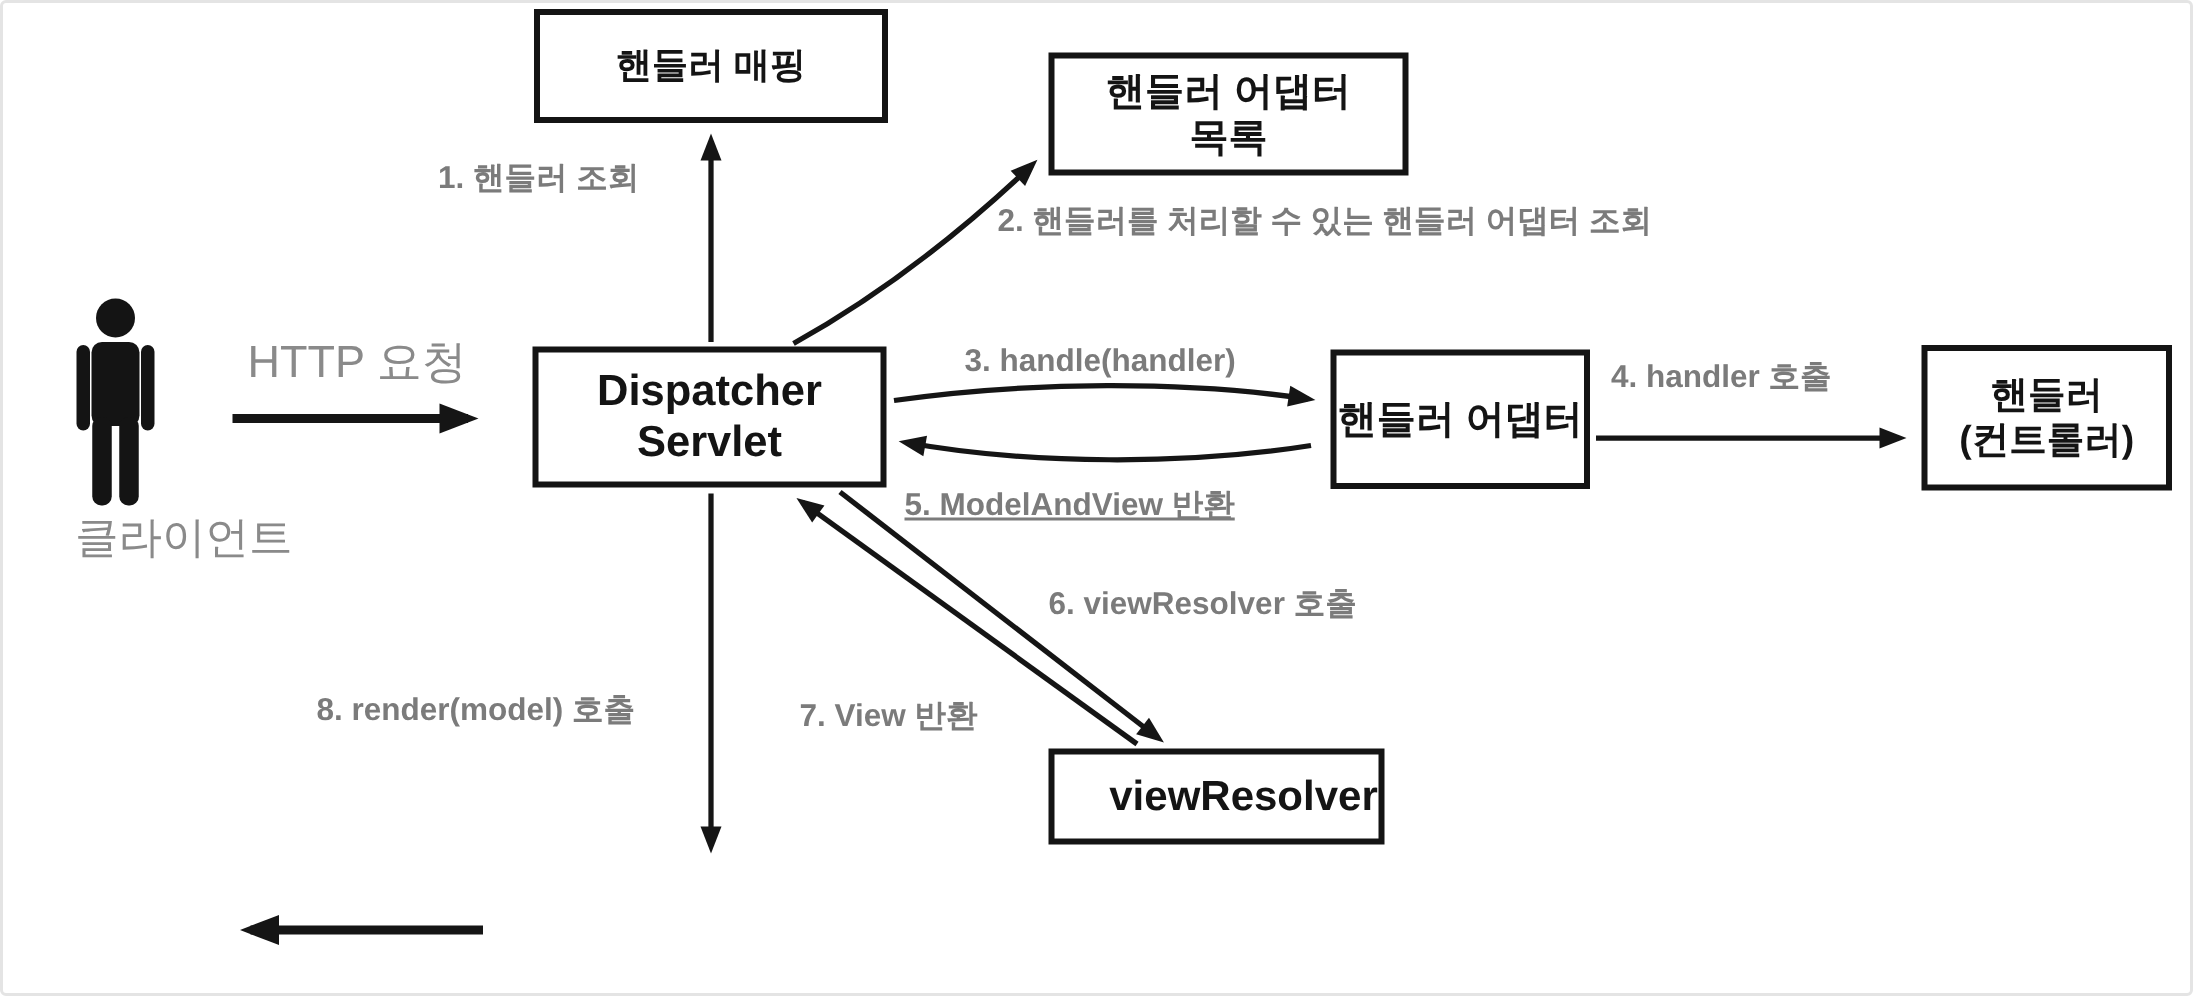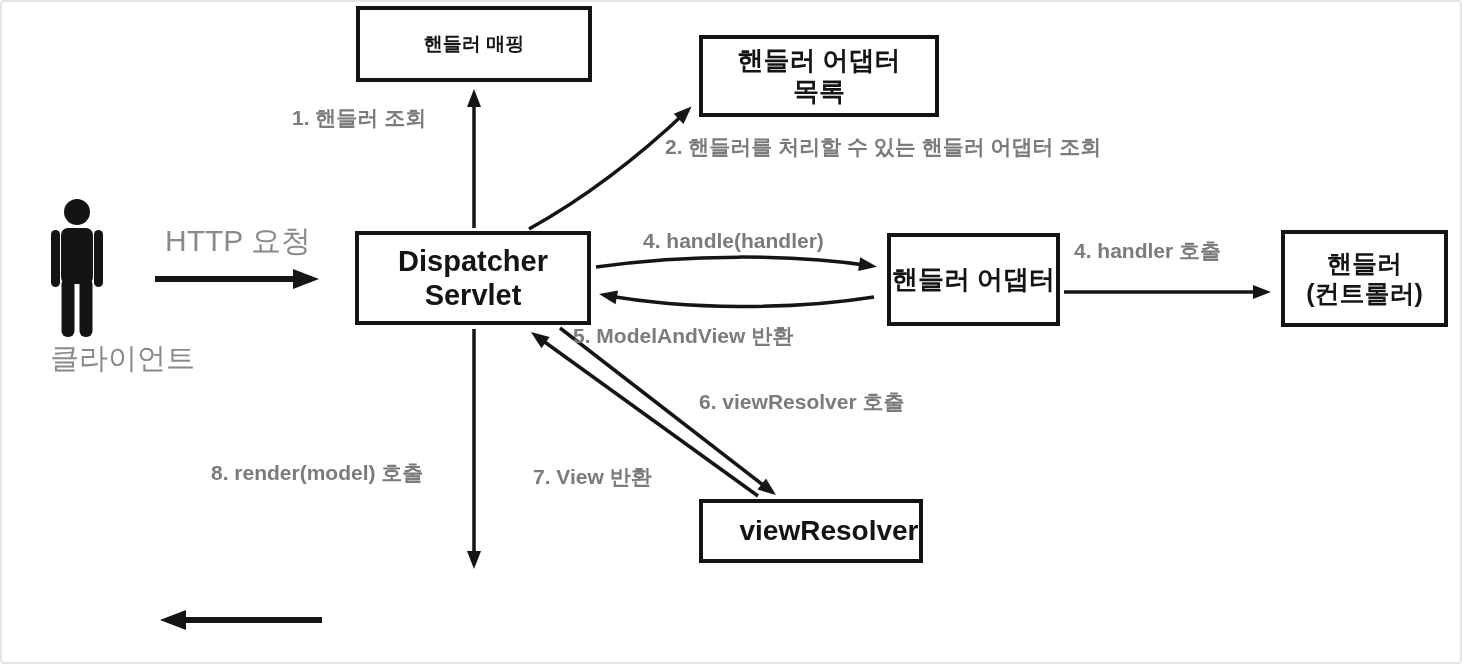--- a/index.html
+++ b/index.html
@@ -60,21 +60,21 @@
 
     <path class="arrow" d="M1062,290 L1264,290" stroke-width="3.5" marker-end="url(#ah)"></path>
 
     <path class="arrow" d="M558,326 L770,490" stroke-width="3.5" marker-end="url(#ah)"></path>
 
     <path class="arrow" d="M756,494 L533,333" stroke-width="3.5" marker-end="url(#ah)"></path>
 
     <path class="arrow" d="M472,327 L472,562" stroke-width="3.5" marker-end="url(#ah)"></path>
   </svg>
 
-  <div class="box" style="left:354px;top:4px;width:236px;height:76px;font-size:19px;">
+  <div class="box" style="left:354px;top:4px;width:236px;height:76px;font-size:24px;">
     <span class="l">핸들러 매핑</span>
   </div>
 
   <div class="box" style="left:697px;top:33px;width:240px;height:82px;font-size:26px;">
     <span class="l">핸들러 어댑터</span>
     <span class="l">목록</span>
   </div>
 
   <div class="box" style="left:353px;top:229px;width:236px;height:94px;font-size:29px;">
     <span class="l">Dispatcher</span>
@@ -90,23 +90,23 @@
     <span class="l">(컨트롤러)</span>
   </div>
 
   <div class="box" style="left:697px;top:497px;width:224px;height:64px;font-size:28px;padding-left:36px;">
     <span class="l">viewResolver</span>
   </div>
 
 
   <div class="step" style="left:290px;top:102px;">1. 핸들러 조회</div>
   <div class="step" style="left:663px;top:131px;">2. 핸들러를 처리할 수 있는 핸들러 어댑터 조회</div>
-  <div class="step" style="left:641px;top:227px;">4. handle(handler)</div>
+  <div class="step" style="left:641px;top:227px;">3. handle(handler)</div>
   <div class="step" style="left:1072px;top:235px;">4. handler 호출</div>
-  <div class="step" style="left:571px;top:320px;">5. ModelAndView 반환</div>
+  <div class="step" style="left:601px;top:320px;text-decoration:underline;">5. ModelAndView 반환</div>
   <div class="step" style="left:697px;top:386px;">6. viewResolver 호출</div>
   <div class="step" style="left:531px;top:461px;">7. View 반환</div>
   <div class="step" style="left:209px;top:436px;margin-top:21px;">8. render(model) 호출</div>
 
   <div class="biglabel" style="left:163px;top:219px;">HTTP 요청</div>
   <div class="biglabel" style="left:8px;top:337px;font-size:29px;margin-left:40px;">클라이언트</div>
 
 </div>
 
 </body></html>

